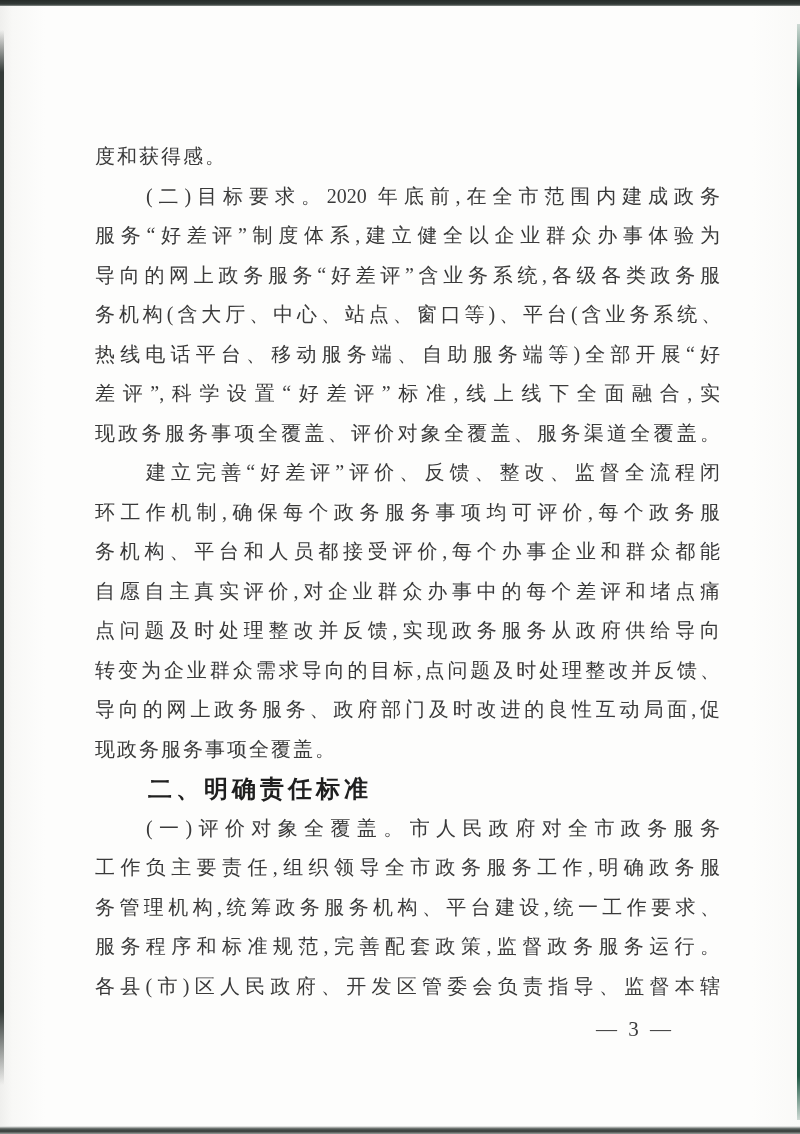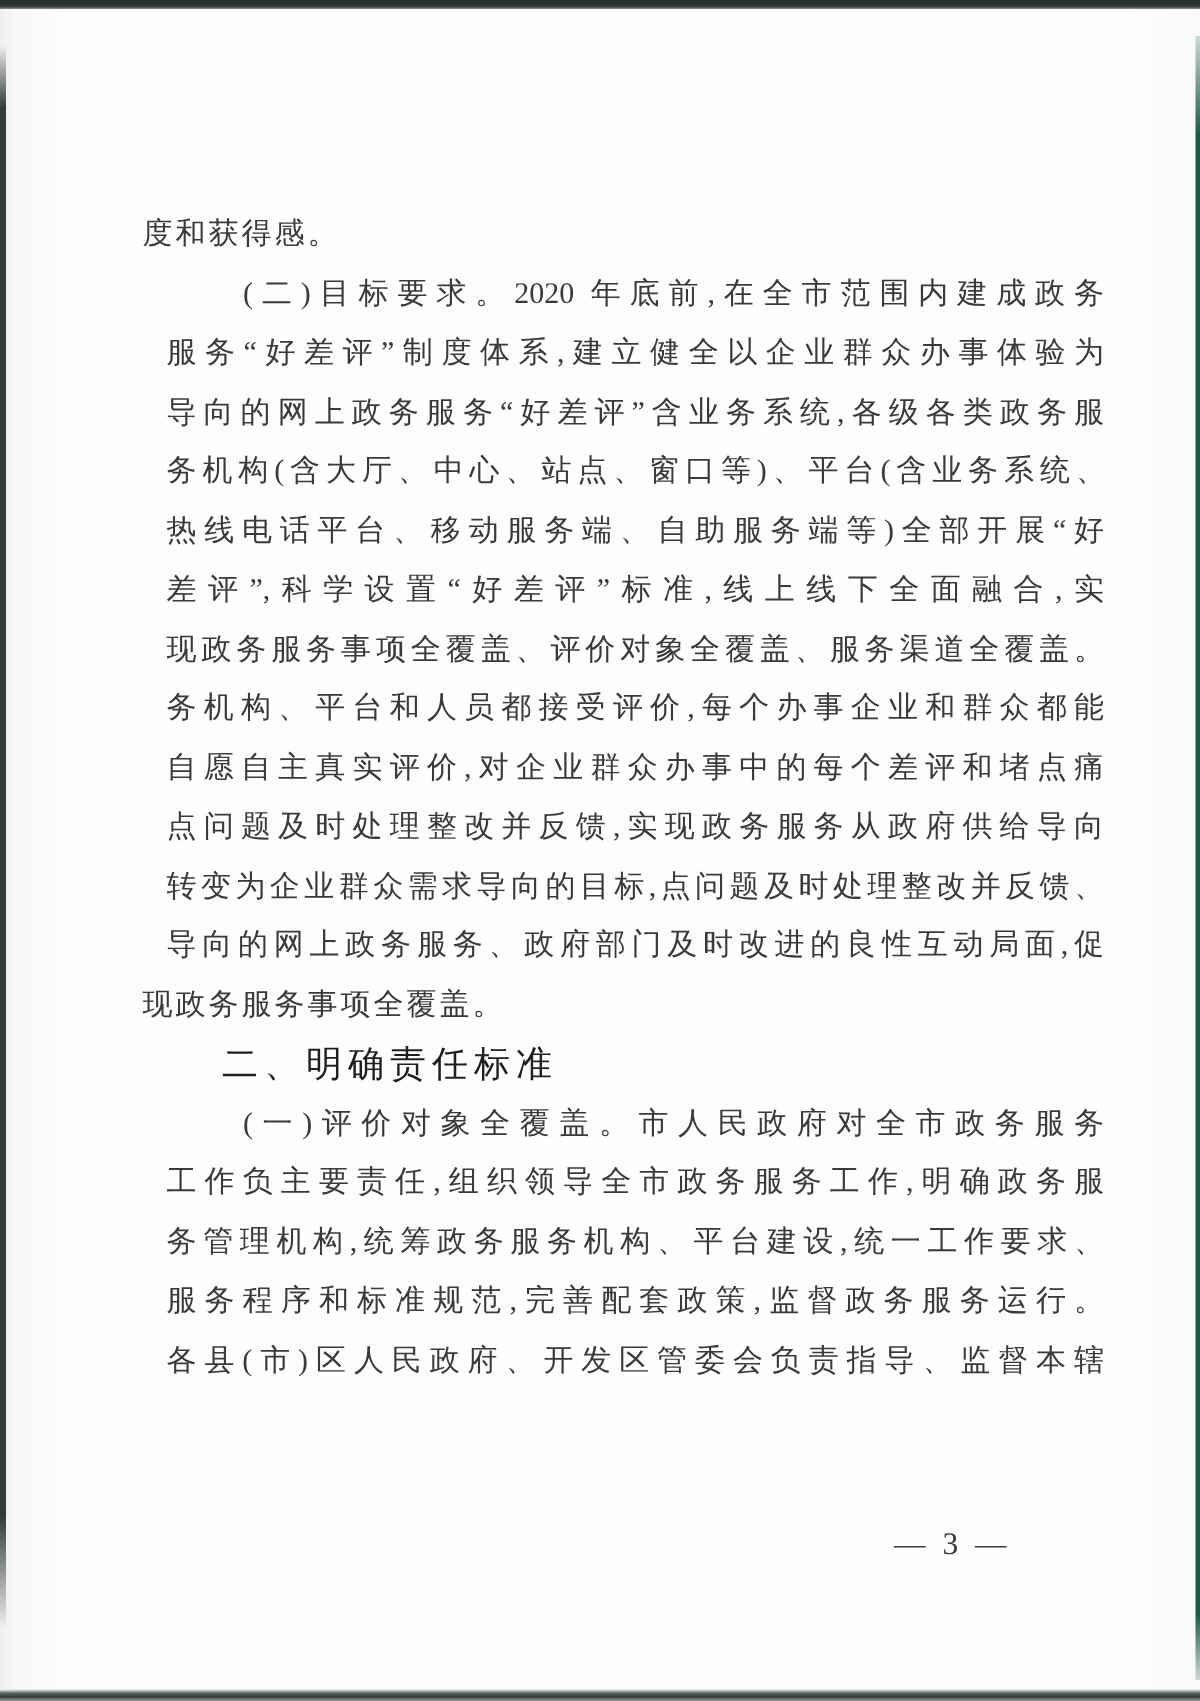--- a/index.html
+++ b/index.html
@@ -53,28 +53,27 @@
     font-size: 20px;
     color: #3a3a3a;
     white-space: nowrap;
     letter-spacing: 1px;
   }
   .line.justify {
     white-space: normal;
     letter-spacing: normal;
     text-align: justify;
     text-align-last: justify;
-    margin-left: 16px;
   }
   .line.indent { padding-left: 51px; }
   .line.tight { letter-spacing: -1.2px; }
   .line.short { letter-spacing: 2px; }
   .line.heading {
     font-family: "Liberation Sans", "DejaVu Sans", sans-serif;
-    font-weight: 400;
+    font-weight: 700;
     font-size: 24px;
     color: #1f1f1f;
     letter-spacing: 4px;
     padding-left: 53px;
   }
   .page-number {
     position: absolute;
     top: 1017px;
     right: 126px;
     font-size: 21px;
@@ -95,20 +94,22 @@
 
   <div class="text-block">
     <div class="line short">度和获得感。</div>
     <div class="line indent justify">(二)目标要求。2020 年底前,在全市范围内建成政务</div>
     <div class="line justify">服务“好差评”制度体系,建立健全以企业群众办事体验为</div>
     <div class="line justify">导向的网上政务服务“好差评”含业务系统,各级各类政务服</div>
     <div class="line justify tight">务机构(含大厅、中心、站点、窗口等)、平台(含业务系统、</div>
     <div class="line justify">热线电话平台、移动服务端、自助服务端等)全部开展“好</div>
     <div class="line justify">差评”,科学设置“好差评”标准,线上线下全面融合,实</div>
     <div class="line justify">现政务服务事项全覆盖、评价对象全覆盖、服务渠道全覆盖。</div>
+    <div class="line indent justify">建立完善“好差评”评价、反馈、整改、监督全流程闭</div>
+    <div class="line justify">环工作机制,确保每个政务服务事项均可评价,每个政务服</div>
     <div class="line justify">务机构、平台和人员都接受评价,每个办事企业和群众都能</div>
     <div class="line justify">自愿自主真实评价,对企业群众办事中的每个差评和堵点痛</div>
     <div class="line justify">点问题及时处理整改并反馈,实现政务服务从政府供给导向</div>
     <div class="line justify">转变为企业群众需求导向的目标,点问题及时处理整改并反馈、</div>
     <div class="line justify">导向的网上政务服务、政府部门及时改进的良性互动局面,促</div>
     <div class="line short">现政务服务事项全覆盖。</div>
     <div class="line heading">二、明确责任标准</div>
     <div class="line indent justify">(一)评价对象全覆盖。市人民政府对全市政务服务</div>
     <div class="line justify">工作负主要责任,组织领导全市政务服务工作,明确政务服</div>
     <div class="line justify">务管理机构,统筹政务服务机构、平台建设,统一工作要求、</div>

